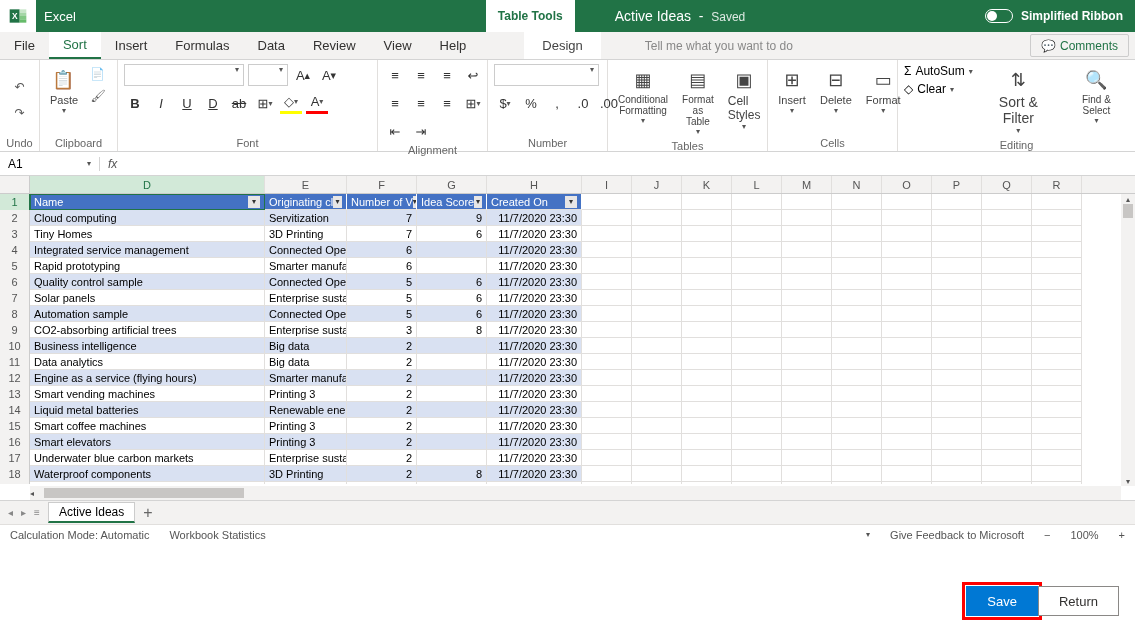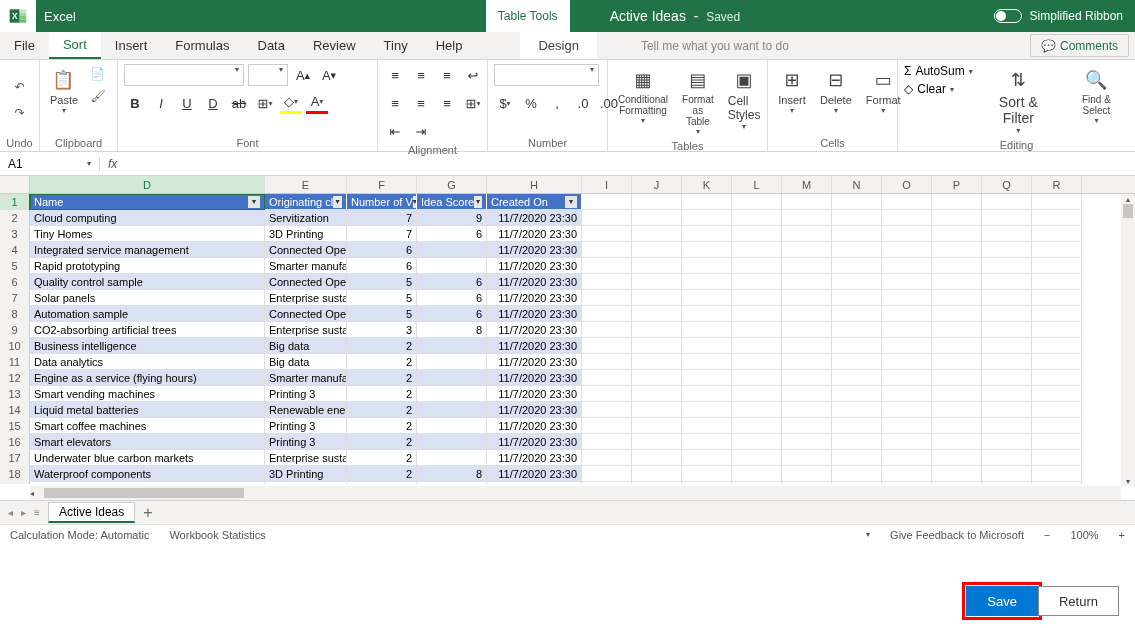--- a/index.html
+++ b/index.html
@@ -3,24 +3,24 @@
 <meta charset="utf-8">
 <style>
 * { box-sizing: border-box; margin: 0; padding: 0; font-family: "Segoe UI", Arial, sans-serif; }
 body { width: 1135px; height: 628px; background: #fff; font-size: 12px; overflow: hidden; position: relative; }
 
 
 .title-bar { height: 32px; background: #217346; display: flex; align-items: center; color: #fff; }
 .app-icon { width: 36px; height: 32px; display: flex; align-items: center; justify-content: center; background: #fff; }
 .app-icon svg { width: 20px; height: 20px; }
 .app-name { padding: 0 30px 0 8px; font-size: 13px; }
-.table-tools-wrap { background: #fff; height: 32px; display: flex; align-items: center; padding: 0 12px; color: #217346; font-size: 12px; }
+.table-tools-wrap { background: #fff; height: 32px; display: flex; align-items: center; padding: 0 12px; color: #217346; font-size: 12px; font-weight: bold; }
 .title-center { flex: 1; text-align: left; padding-left: 40px; font-size: 14px; }
 .title-saved { opacity: 0.85; font-size: 12px; }
-.simp-ribbon { display: flex; align-items: center; gap: 8px; padding-right: 12px; font-size: 12px; }
+.simp-ribbon { display: flex; align-items: center; gap: 8px; padding-right: 12px; font-size: 12px; font-weight: bold; }
 .toggle { width: 28px; height: 14px; border: 1px solid #fff; border-radius: 7px; position: relative; }
 .toggle::after { content: ''; width: 10px; height: 10px; background: #fff; border-radius: 50%; position: absolute; left: 1px; top: 1px; }
 
 
 .tabs-row { height: 28px; display: flex; align-items: stretch; border-bottom: 1px solid #d4d4d4; background: #f3f2f1; }
 .tab { padding: 0 14px; display: flex; align-items: center; font-size: 13px; color: #323130; cursor: pointer; }
 .tab.active { background: #fff; color: #217346; border-bottom: 2px solid #217346; }
 .tab.design { background: #fff; color: #444; padding: 0 18px; margin-left: 34px; }
 .tab.tell-me { color: #888; font-size: 12px; flex-shrink: 0; }
 .tabs-row .spacer { flex: 1; }
@@ -116,21 +116,21 @@
   </div>
 </div>
 
 <div class="tabs-row">
   <div class="tab">File</div>
   <div class="tab active">Sort</div>
   <div class="tab">Insert</div>
   <div class="tab">Formulas</div>
   <div class="tab">Data</div>
   <div class="tab">Review</div>
-  <div class="tab">Tiny</div>
+  <div class="tab">View</div>
   <div class="tab">Help</div>
   <div style="width:10px"></div>
   <div class="tab design">Design</div>
   <div style="width:30px"></div>
   <div class="tab tell-me">Tell me what you want to do</div>
   <div class="spacer"></div>
   <div class="comments-btn">
     <span>💬</span>
     <span>Comments</span>
   </div>

